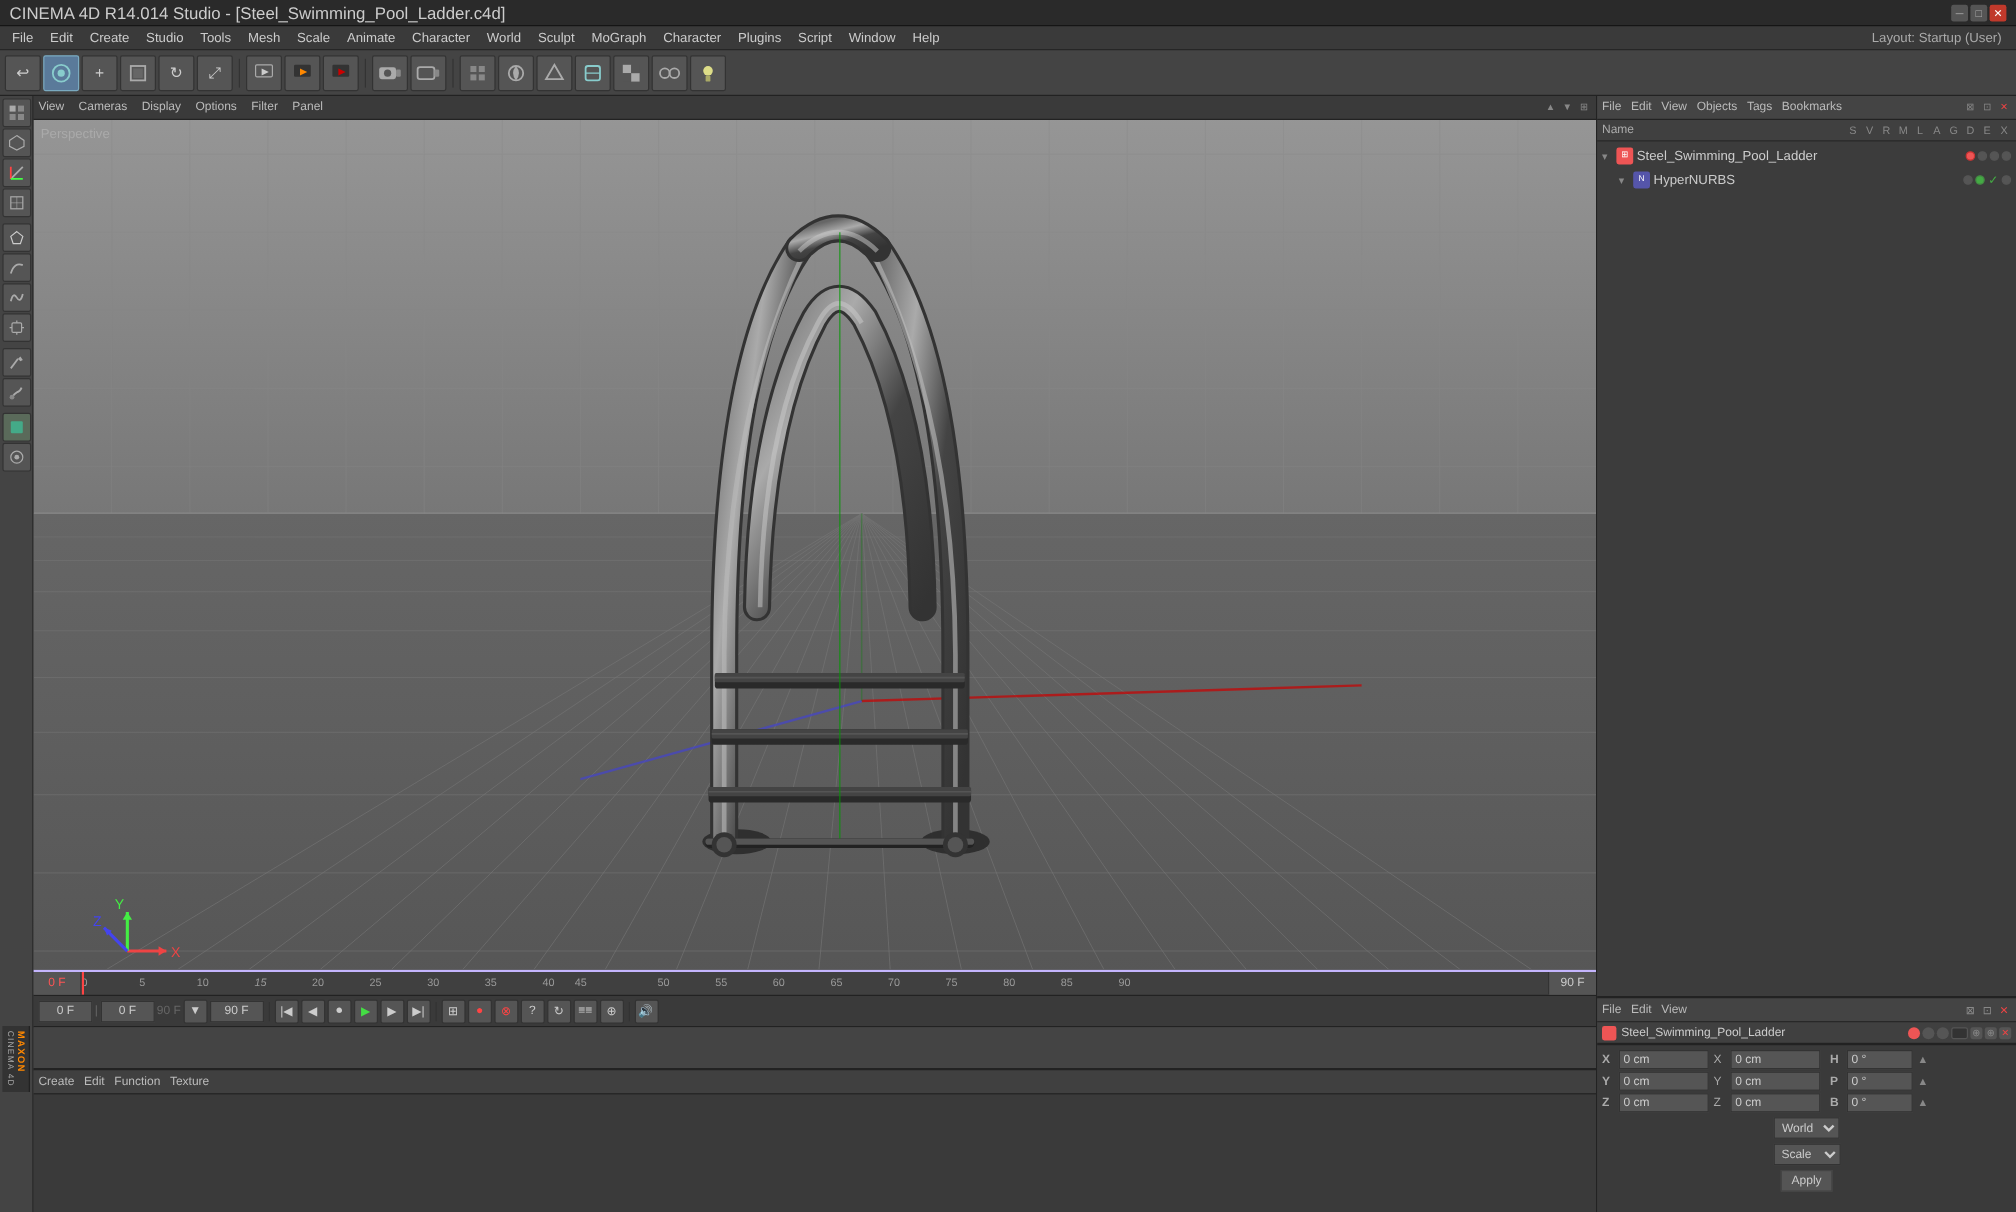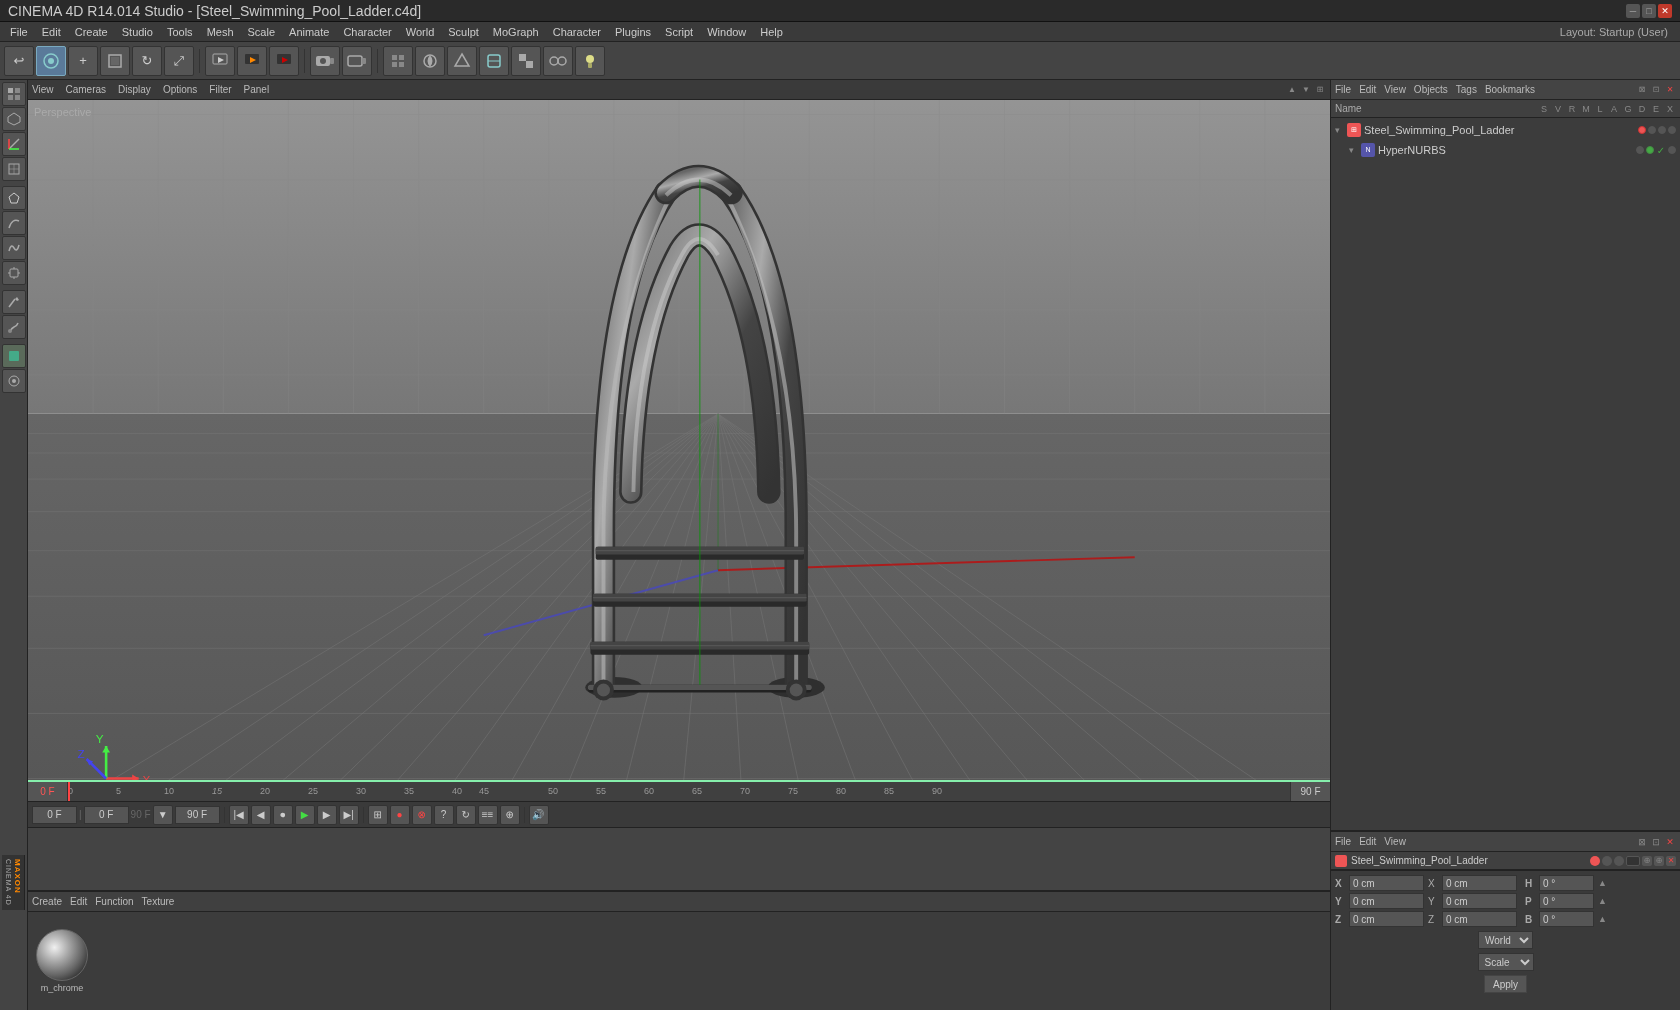--- a/index.html
+++ b/index.html
@@ -244,23 +244,23 @@
     .obj-col-right {
       display: flex;
       gap: 2px;
       font-size: 9px;
       color: #888;
     }
     .obj-col-letter { width: 12px; text-align: center; }
 
     
     #timeline-area {
-      height: 110px;
+      height: 82px;
       background: #3a3a3a;
-      border-top: 2px solid #86efac;
+      border-top: 2px solid #c4b5fd;
       display: flex;
       flex-direction: column;
     }
     #timeline-ruler {
       height: 20px;
       background: #404040;
       border-bottom: 1px solid #222;
       position: relative;
       display: flex;
       align-items: center;
@@ -959,26 +959,20 @@
       </div>
     </div>
 
     <div id="bottom-area">
       <div id="mat-toolbar">
         <span class="mat-btn">Create</span>
         <span class="mat-btn">Edit</span>
         <span class="mat-btn">Function</span>
         <span class="mat-btn">Texture</span>
       </div>
-      <div id="mat-area">
-        <div class="mat-item">
-          <div class="mat-preview" style="background: radial-gradient(circle at 35% 35%, #f0f0f0 0%, #aaa 30%, #666 60%, #333 80%, #222 100%);"></div>
-          <span class="mat-label">m_chrome</span>
-        </div>
-      </div>
     </div>
   </div>
 
   <div id="right-panel">
 
     <div id="right-top-bar">
       <span class="right-top-btn">File</span>
       <span class="right-top-btn">Edit</span>
       <span class="right-top-btn">View</span>
       <span class="right-top-btn">Objects</span>

